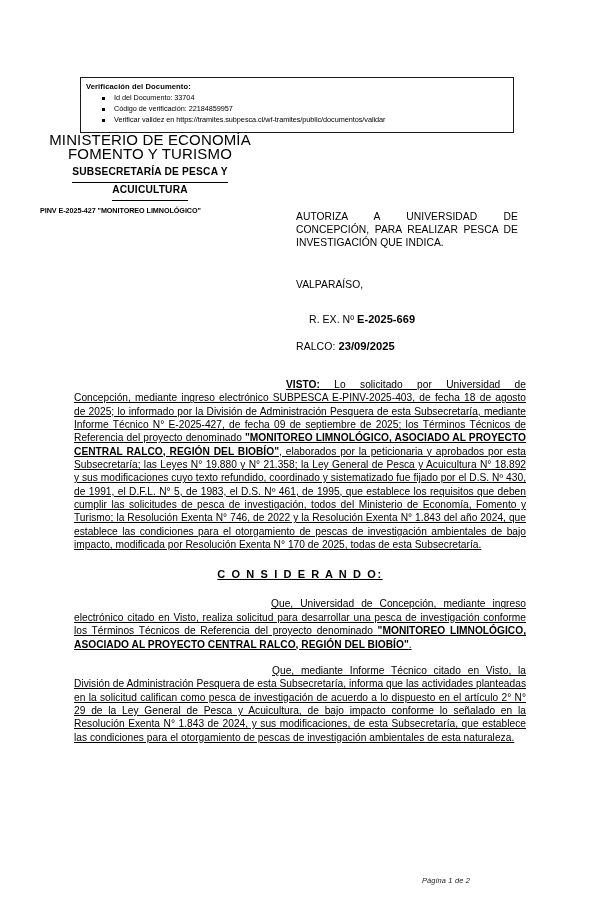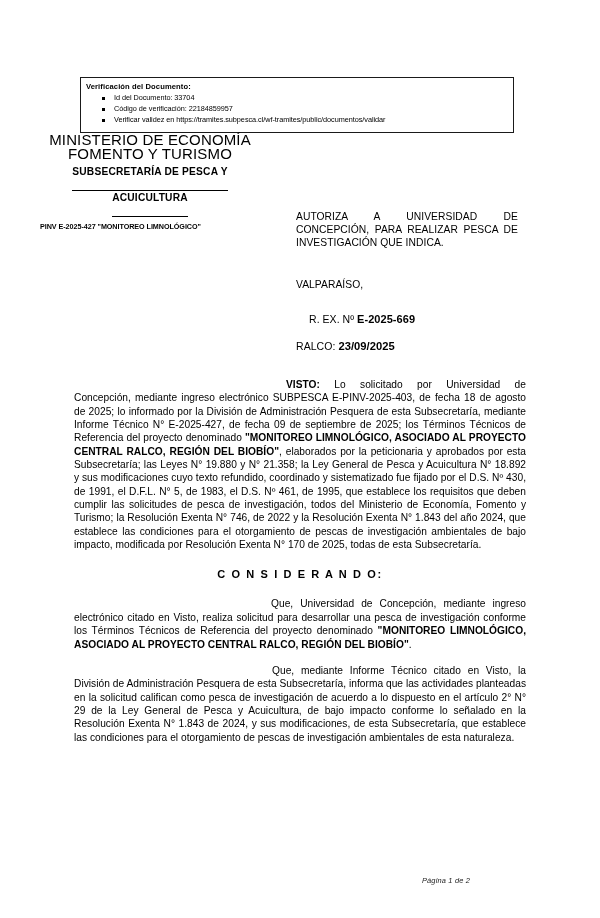--- a/index.html
+++ b/index.html
@@ -83,21 +83,21 @@
   .inst-sub {
     margin-top: 5px;
     font-size: 10.2px;
     font-weight: bold;
     line-height: 13px;
     letter-spacing: 0.2px;
   }
   .inst-sub span {
     border-bottom: 1.2px solid #000;
     display: inline-block;
-    padding-bottom: 12px;
+    padding-bottom: 4px;
   }
   .inst-pinv {
     margin-top: 5px;
     font-size: 7.2px;
     font-weight: bold;
     letter-spacing: -0.05px;
     text-align: left;
     padding-left: 4px;
     white-space: nowrap;
   }
@@ -137,20 +137,21 @@
     letter-spacing: 0.05px;
   }
   .date-block b { font-weight: bold; font-size: 11.2px; }
 
   
   .body-wrap {
     position: absolute;
     left: 74px;
     top: 378px;
     width: 452px;
+    text-decoration: underline;
   }
   p.para {
     margin: 0 0 0 0;
     font-size: 10.2px;
     line-height: 13.35px;
     text-align: justify;
     text-align-last: left;
     letter-spacing: 0.02px;
   }
   .lead {

